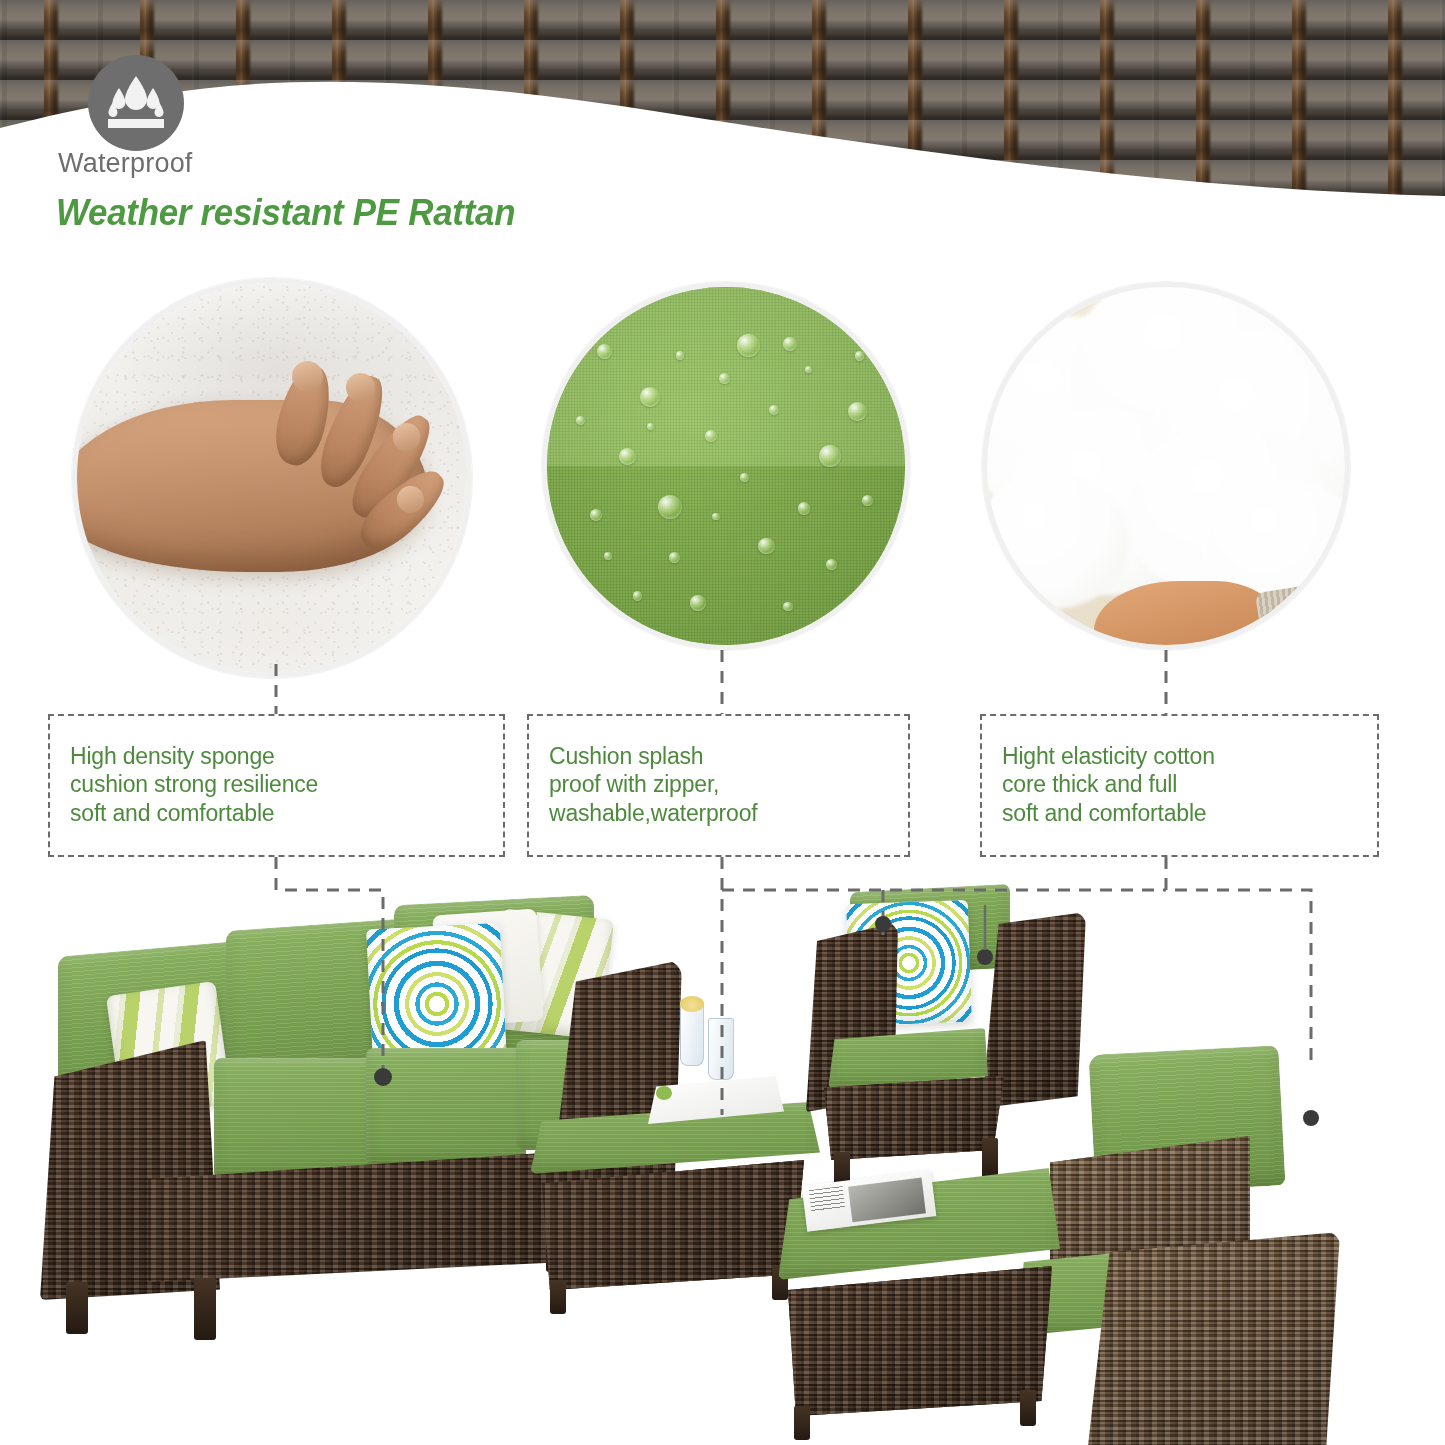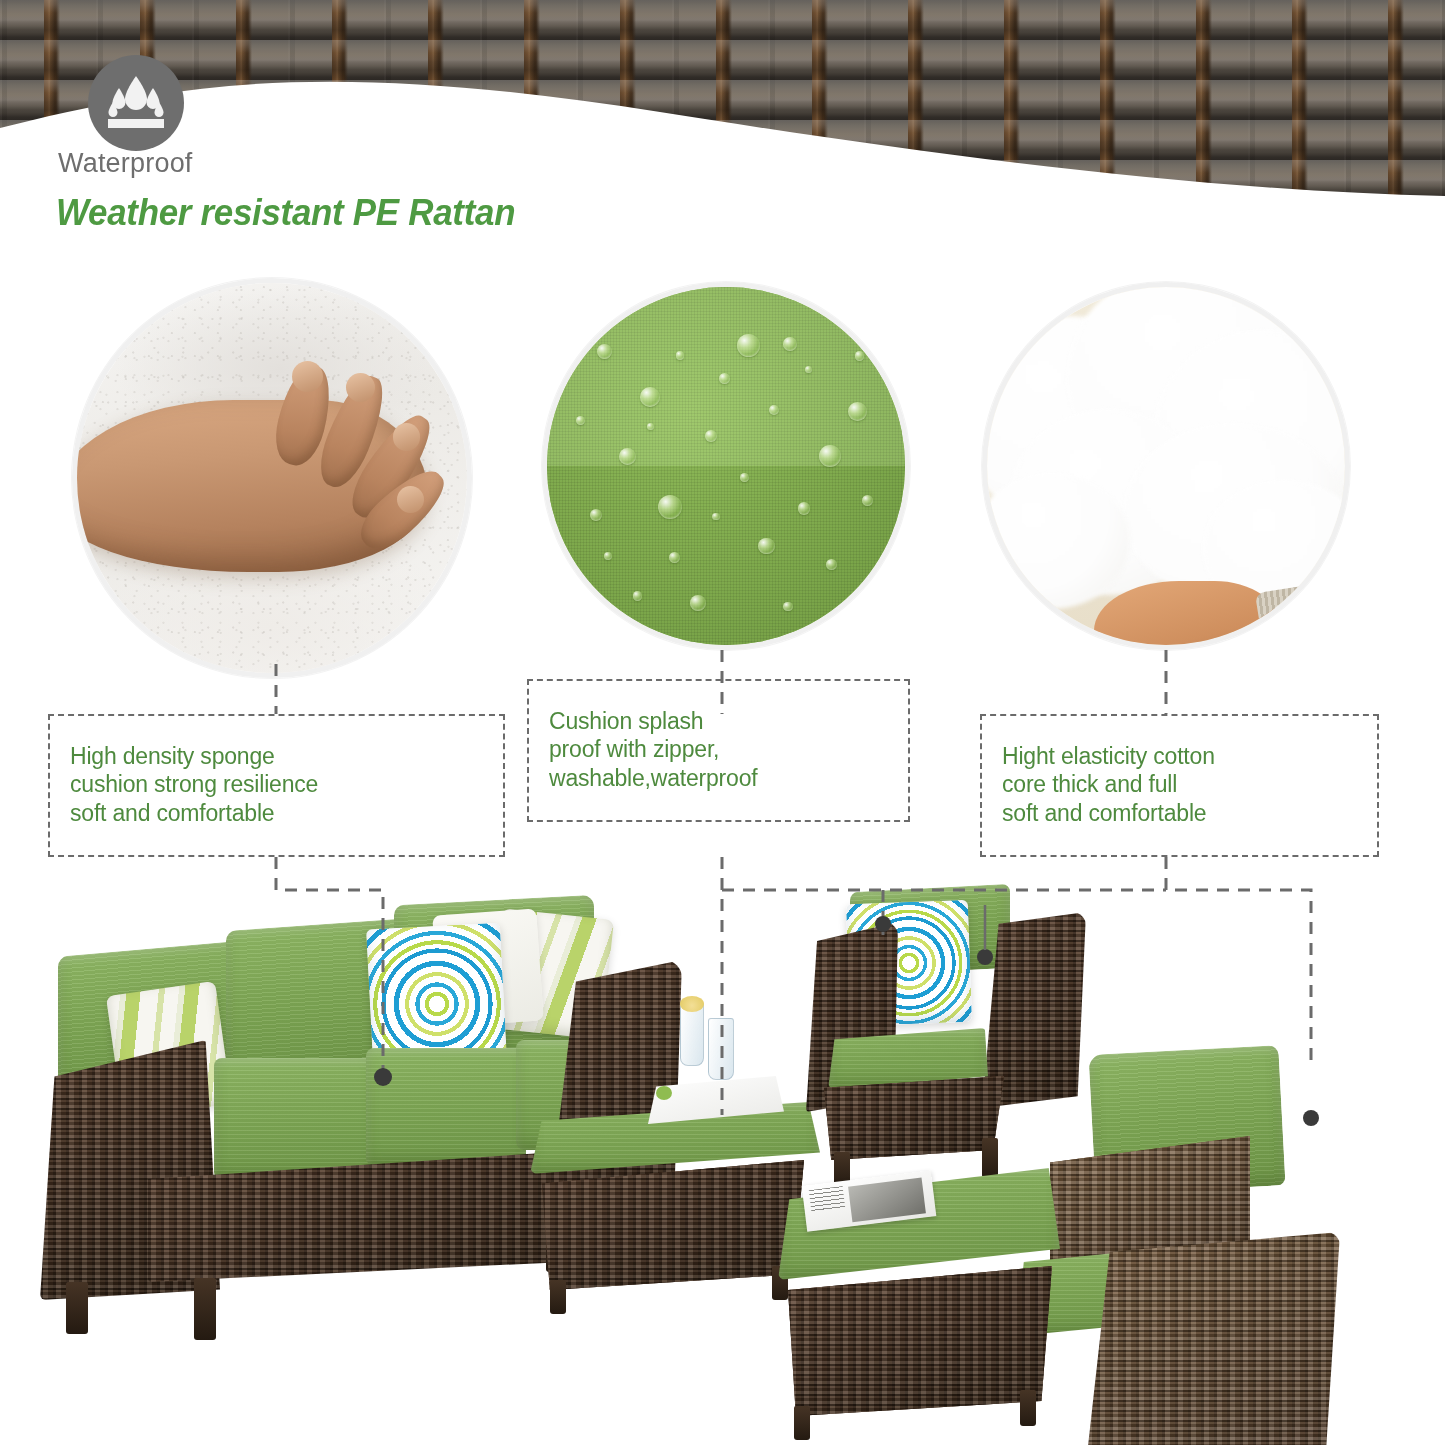--- a/index.html
+++ b/index.html
@@ -167,21 +167,21 @@
     position:absolute;
     border:2px dashed #6b6b6b;
     display:flex; align-items:center;
     padding:10px 14px 12px 20px;
   }
   .callout-text {
     color:#4e8a3e; font-size:23px; line-height:1.22;
     white-space:pre-line; letter-spacing:-.2px;
   }
   #callout-1 { left:48px;  top:714px; width:457px; height:143px; }
-  #callout-2 { left:527px; top:679px; width:383px; height:143px; }
+  #callout-2 { left:527px; top:714px; width:383px; height:143px; }
   #callout-3 { left:980px; top:714px; width:399px; height:143px; }
 
   
   #connectors {
     position:absolute; left:0; top:0; width:1445px; height:1445px;
     pointer-events:none; z-index:5;
   }
 
   
   #furniture-scene {

